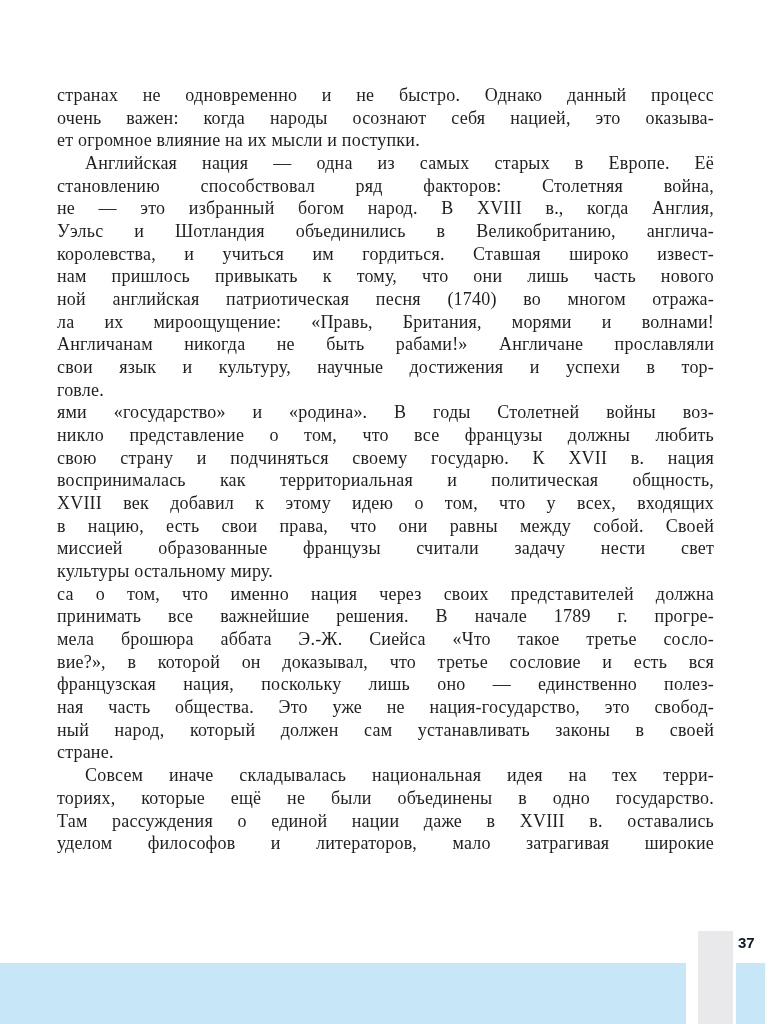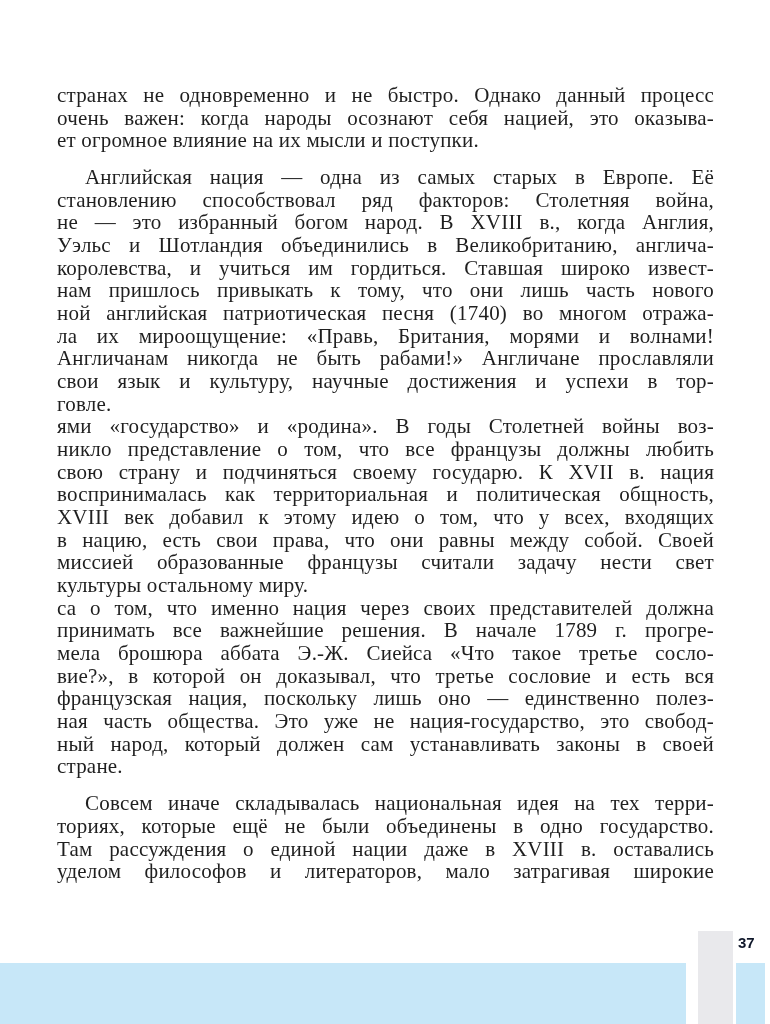--- a/index.html
+++ b/index.html
@@ -14,33 +14,33 @@
     background: #ffffff;
     overflow: hidden;
     font-family: "Liberation Serif", serif;
   }
   #text-block {
     position: absolute;
     left: 57px;
     top: 84px;
     width: 657px;
     color: #1f1f1f;
-    font-size: 21px;
+    font-size: 18px;
     letter-spacing: 0.2px;
   }
   .para { margin: 0; padding: 0; }
   .line {
     display: block;
     height: 22.68px;
     line-height: 22.68px;
     text-align: justify;
     text-align-last: justify;
     white-space: normal;
   }
-  .line.indent { padding-left: 28px; margin-top: 14px; }
+  .line.indent { padding-left: 28px; }
   .line.endleft { text-align-last: left; }
   
   .band {
     position: absolute;
     top: 963px;
     height: 61px;
   }
   #band-left  { left: 0px;   width: 686px; }
   #band-right { left: 736px; width: 29px; }
   

